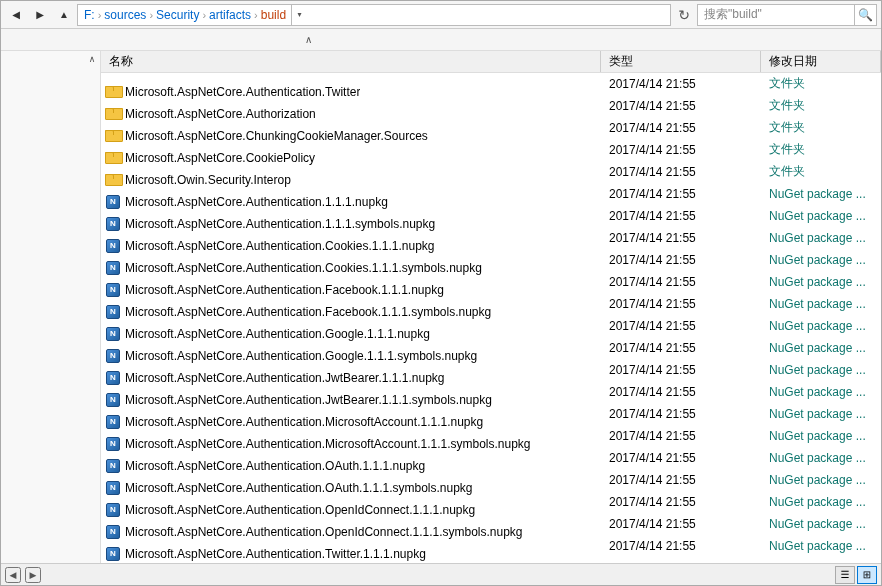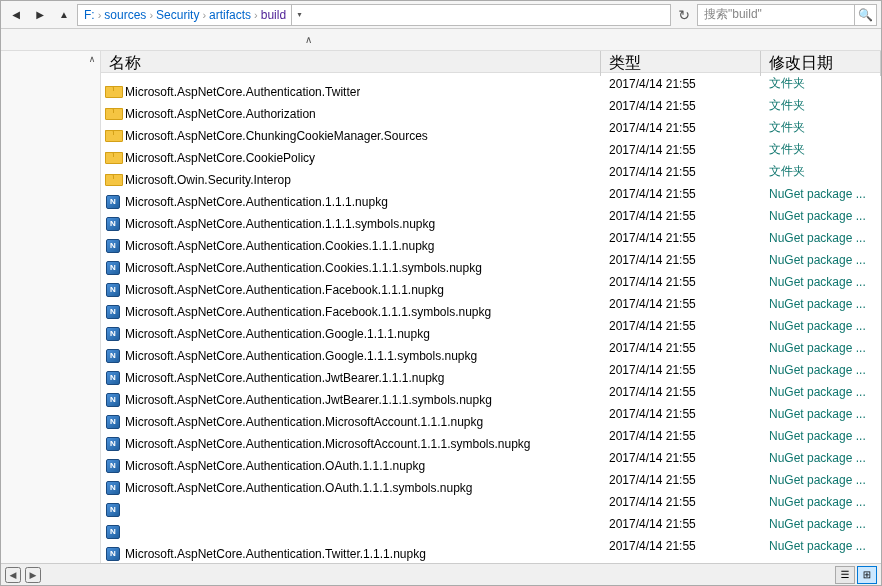--- a/index.html
+++ b/index.html
@@ -62,21 +62,21 @@
       color: #999;
       font-size: 11px;
     }
 
     .breadcrumb-item {
       color: #0066cc;
       cursor: pointer;
     }
 
     .breadcrumb-current {
-      color: #4c1d95;
+      color: #c2410c;
     }
 
     .dropdown-arrow {
       margin-left: 2px;
       width: 16px;
       height: 22px;
       background: transparent;
       border: none;
       border-left: 1px solid #bbb;
       cursor: pointer;
@@ -190,21 +190,21 @@
       display: grid;
       grid-template-columns: 1fr 160px 120px;
       background: #f0f0f0;
       border-bottom: 1px solid #ddd;
       height: 22px;
       align-items: center;
     }
 
     .file-header-cell {
       padding: 2px 8px;
-      font-size: 16px;
+      font-size: 12px;
       color: #000;
       cursor: pointer;
       border-right: 1px solid #ccc;
       height: 100%;
       display: flex;
       align-items: center;
     }
 
     .file-list {
       flex: 1;
@@ -618,29 +618,31 @@
               <span class="file-name-text">Microsoft.AspNetCore.Authentication.OAuth.1.1.1.symbols.nupkg</span>
             </div>
             <div class="file-date-cell">2017/4/14 21:55</div>
             <div class="file-type-cell">NuGet package ...</div>
           </div>
           <div class="file-row">
             <div class="file-name-cell">
               <span class="file-icon">
                 <span class="nuget-icon"></span>
               </span>
-            </div>
-            <div class="file-date-cell">2017/4/14 21:55</div>
-            <div class="file-type-cell">NuGet package ...</div>
-          </div>
-          <div class="file-row">
-            <div class="file-name-cell">
-              <span class="file-icon">
-                <span class="nuget-icon"></span>
-              </span>
+              <span class="file-name-text">Microsoft.AspNetCore.Authentication.OpenIdConnect.1.1.1.nupkg</span>
+            </div>
+            <div class="file-date-cell">2017/4/14 21:55</div>
+            <div class="file-type-cell">NuGet package ...</div>
+          </div>
+          <div class="file-row">
+            <div class="file-name-cell">
+              <span class="file-icon">
+                <span class="nuget-icon"></span>
+              </span>
+              <span class="file-name-text">Microsoft.AspNetCore.Authentication.OpenIdConnect.1.1.1.symbols.nupkg</span>
             </div>
             <div class="file-date-cell">2017/4/14 21:55</div>
             <div class="file-type-cell">NuGet package ...</div>
           </div>
           <div class="file-row">
             <div class="file-name-cell">
               <span class="file-icon">
                 <span class="nuget-icon"></span>
               </span>
               <span class="file-name-text">Microsoft.AspNetCore.Authentication.Twitter.1.1.1.nupkg</span>

